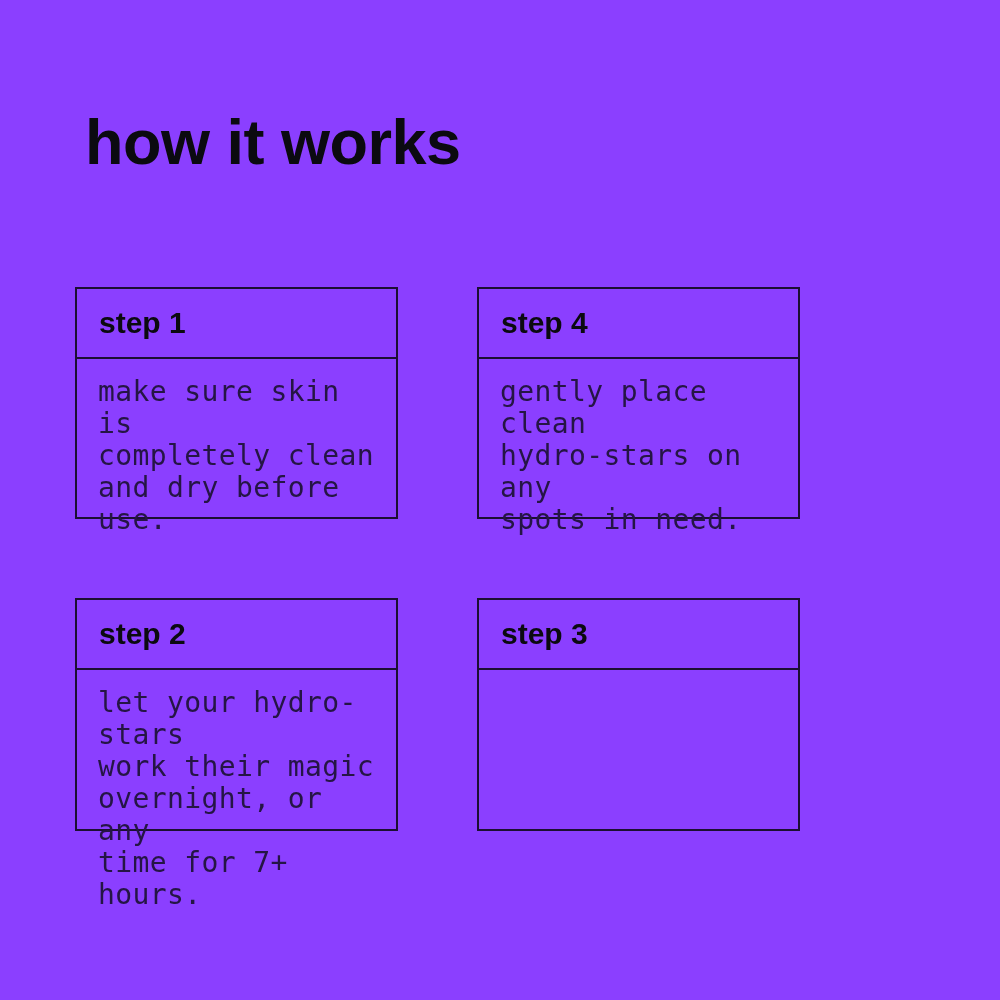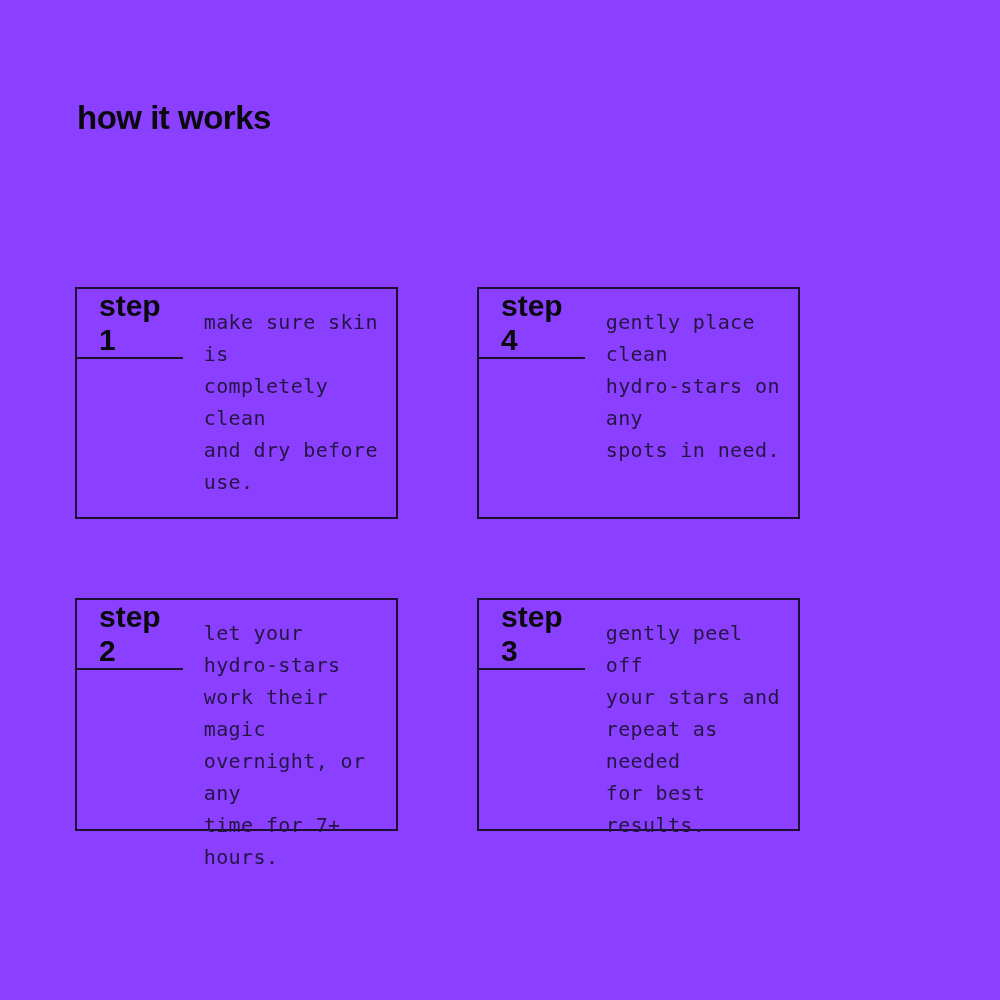--- a/index.html
+++ b/index.html
@@ -11,62 +11,62 @@
     height: 1000px;
     position: relative;
     overflow: hidden;
     background: var(--bg, #8B3FFF);
     font-family: "Liberation Sans", sans-serif;
   }
   .page-title {
     position: absolute;
     left: 77px;
     top: 100px;
-    margin: 0;
-    font-size: 33px;
+    margin: 8px;
+    font-size: 63px;
     font-weight: 800;
     letter-spacing: -0.5px;
     color: var(--heading, #0B0A10);
     line-height: 1.1;
   }
   .steps-grid {
     position: absolute;
     left: 75px;
     top: 287px;
     display: grid;
     grid-template-columns: 323px 323px;
     grid-template-rows: 232px 233px;
     column-gap: 79px;
     row-gap: 79px;
   }
   .step-card {
     box-sizing: border-box;
     border: 2px solid var(--border, #1C0F33);
     display: flex;
-    flex-direction: row;
+    flex-direction: column;
   }
   .step-card header {
     box-sizing: border-box;
     height: 70px;
     flex: 0 0 70px;
     display: flex;
     align-items: center;
     padding: 0 22px;
     border-bottom: 2px solid var(--border, #1C0F33);
   }
   .step-label {
     font-size: 30px;
     font-weight: 800;
     letter-spacing: 0px;
     color: var(--heading, #0B0A10);
   }
   .step-description {
     padding: 17px 18px 0 21px;
     font-family: "DejaVu Sans Mono", "Liberation Mono", monospace;
-    font-size: 20px;
+    font-size: 28px;
     line-height: 32px;
     letter-spacing: 0.4px;
     color: var(--body, #251545);
     white-space: pre-line;
   }
 </style>
 </head>
 <body>
 
 <main>
@@ -99,20 +99,16 @@
       <div class="step-description">let your hydro-stars
 work their magic
 overnight, or any
 time for 7+ hours.</div>
     </article>
 
     <article class="step-card">
       <header>
         <span class="step-label">step 3</span>
       </header>
-      <div class="step-description">gently peel off
-your stars and
-repeat as needed
-for best results.</div>
     </article>
 
   </section>
 </main>
 
 </body></html>

